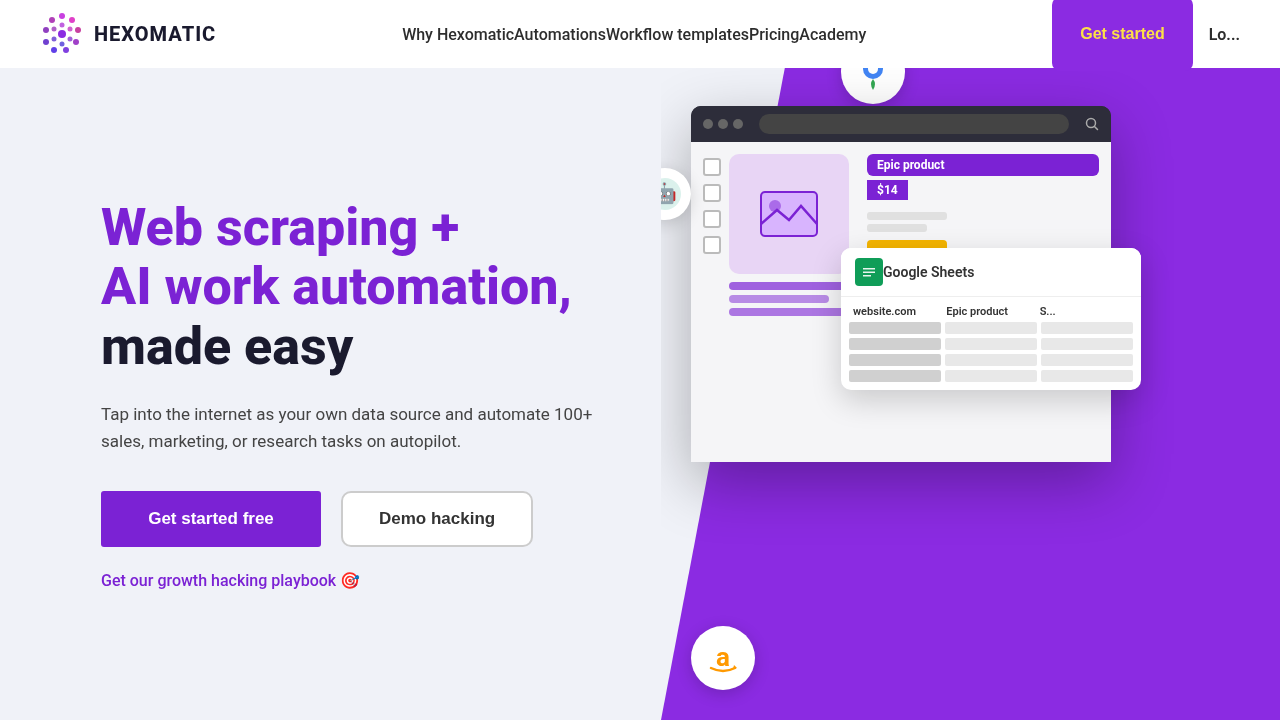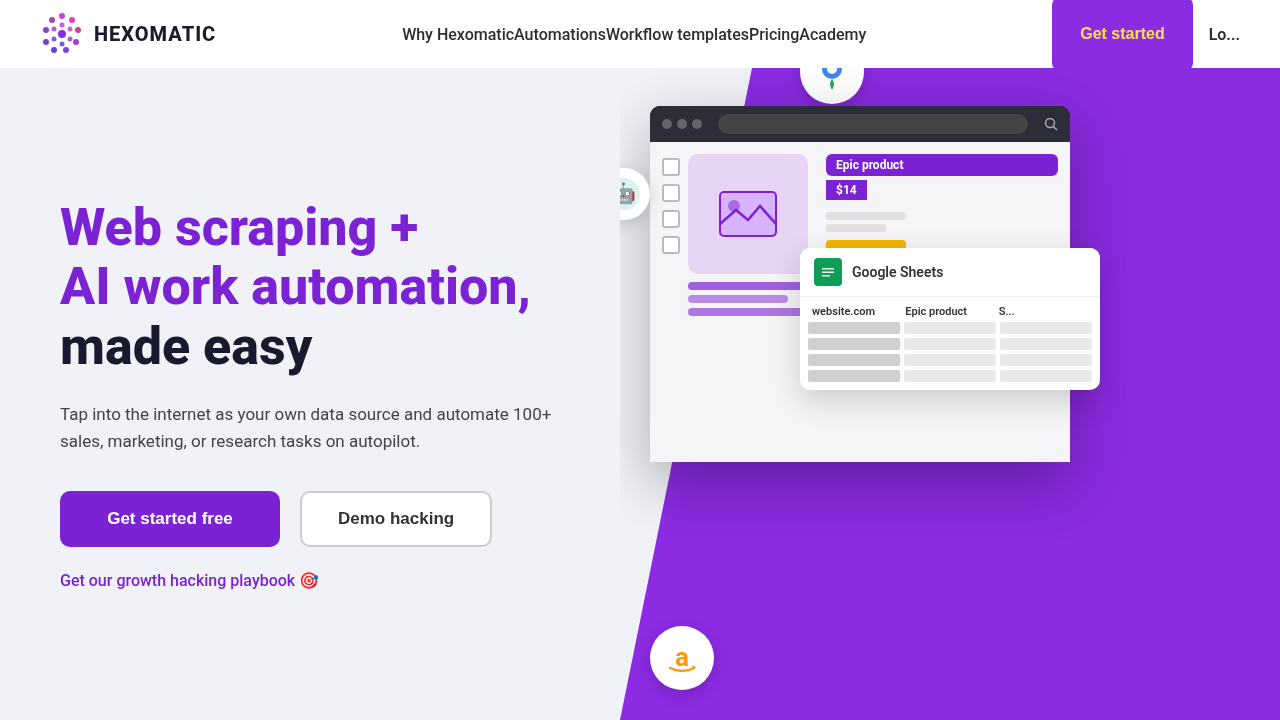--- a/index.html
+++ b/index.html
@@ -81,20 +81,21 @@
     }
     .hero-left {
       flex: 0 0 620px;
       padding: 60px 0 60px 60px;
       display: flex;
       flex-direction: column;
       justify-content: center;
       background: #f0f2f8;
       position: relative;
       z-index: 2;
+      margin-left: 41px;
     }
     .hero-heading {
       font-size: 52px;
       font-weight: 800;
       line-height: 1.15;
       color: #7b22d4;
       margin-bottom: 24px;
     }
     .hero-heading .black {
       color: #1a1a2e;
@@ -108,21 +109,21 @@
     }
     .hero-buttons {
       display: flex;
       gap: 20px;
       margin-bottom: 24px;
     }
     .btn-primary {
       background: #7b22d4;
       color: #fff;
       border: none;
-      border-radius: 10px;
+      border-radius: 3px;
       padding: 16px 36px;
       font-size: 17px;
       font-weight: 600;
       cursor: pointer;
       min-width: 220px;
     }
     .btn-secondary {
       background: #fff;
       color: #333;
       border: 2px solid #ccc;
@@ -239,21 +240,20 @@
       background: #fff;
       border-radius: 10px;
       box-shadow: 0 10px 30px rgba(0,0,0,0.18);
       overflow: hidden;
     }
     .sheet-header {
       background: #fff;
       padding: 10px 14px;
       display: flex;
       align-items: center;
-      gap: 10px;
       border-bottom: 1px solid #eee;
     }
     .sheet-icon {
       width: 28px; height: 28px;
       background: #0f9d58;
       border-radius: 4px;
       display: flex; align-items: center; justify-content: center;
       color: #fff;
       font-size: 14px;
       font-weight: 700;

